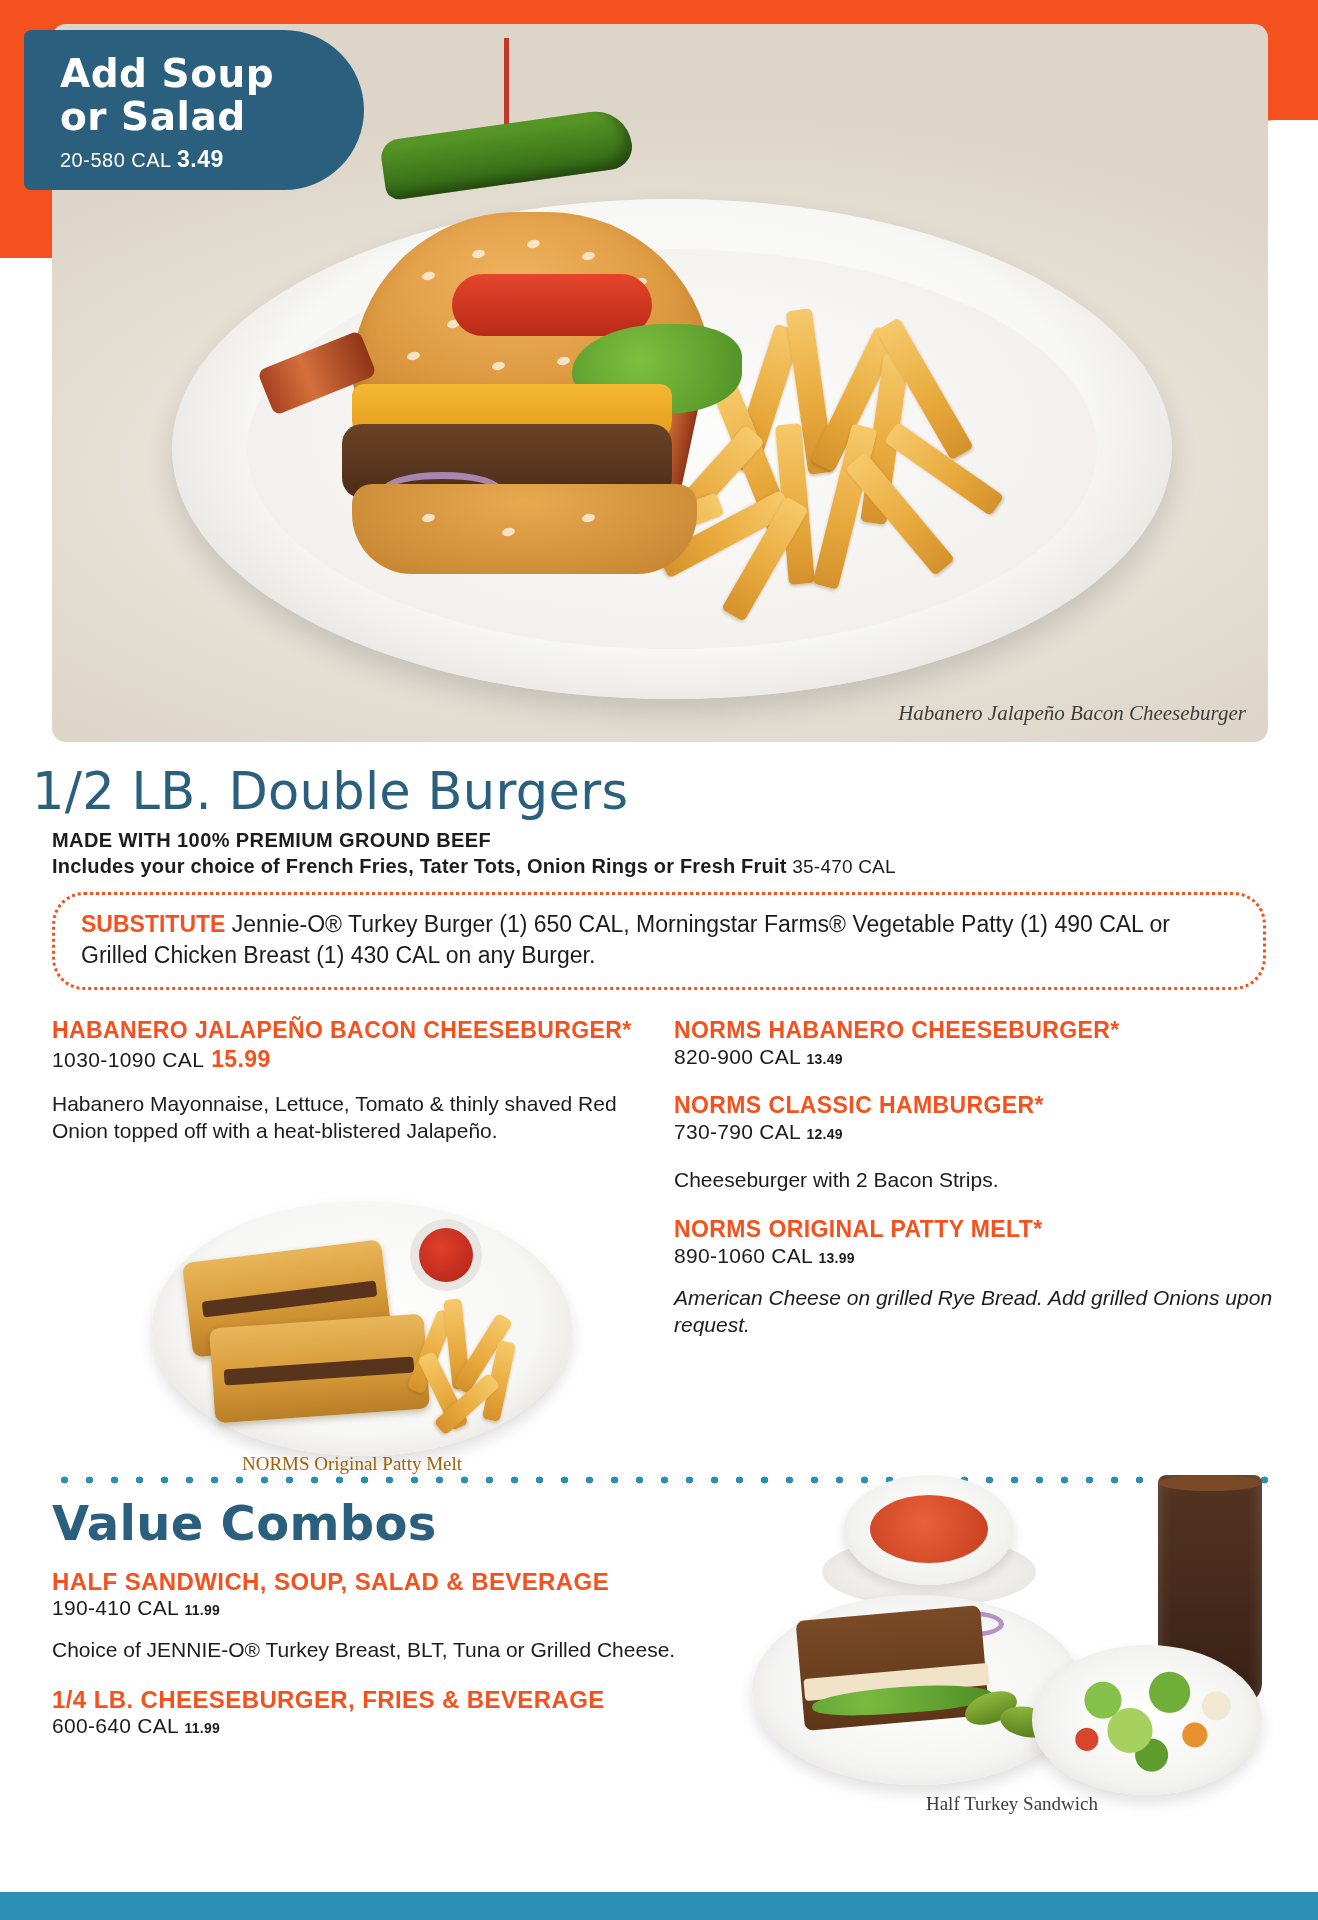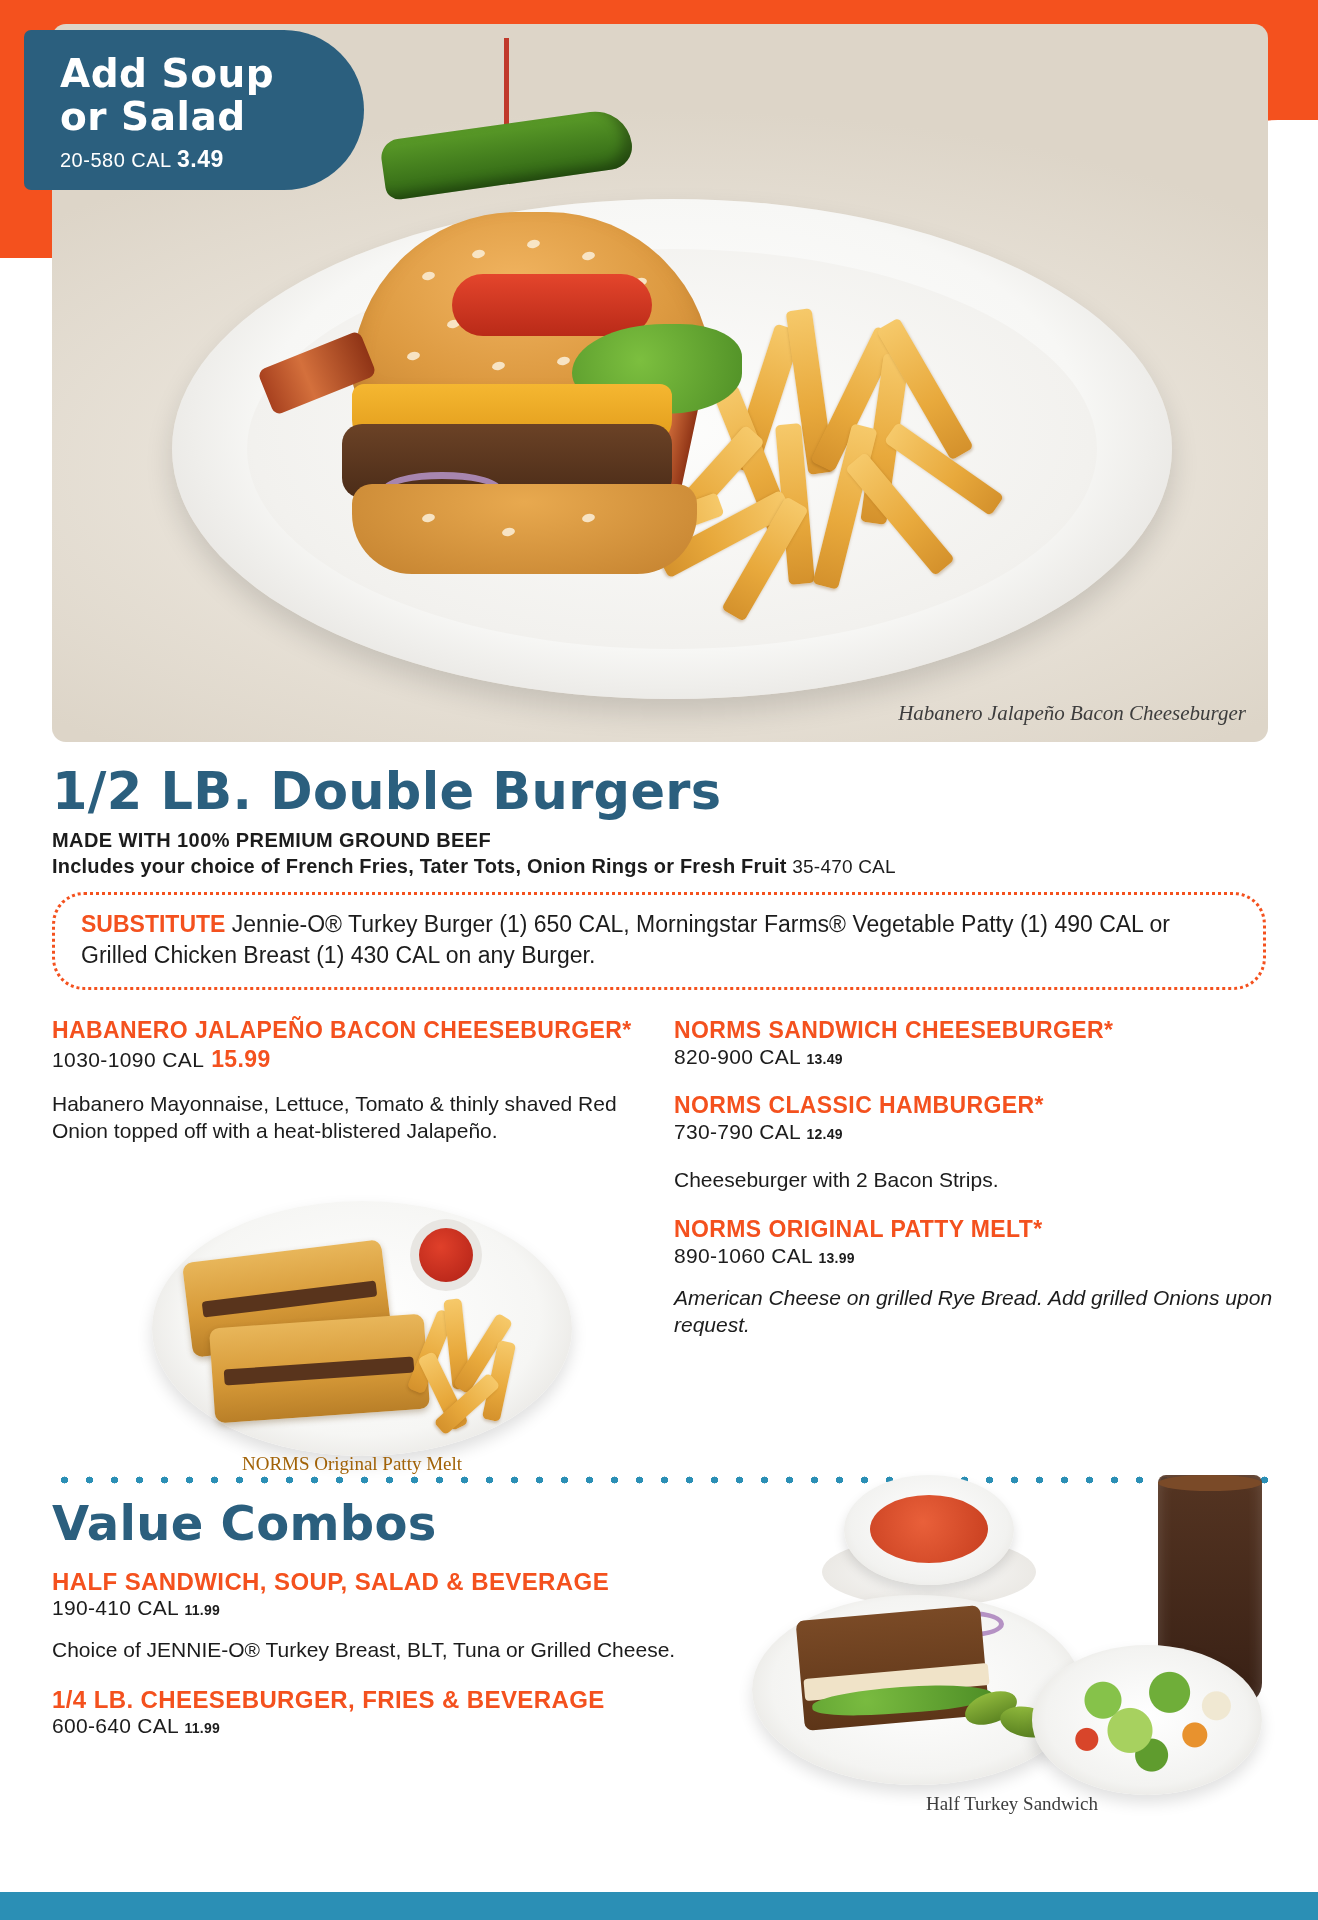--- a/index.html
+++ b/index.html
@@ -178,24 +178,24 @@
     font-size: 20px;
     letter-spacing: .5px;
   }
   .soup-badge .cal b { font-size: 23px; }
 
   
   .content { position: absolute; left: 0; top: 740px; width: 1318px; }
   .sec-title {
     color: #2b5f7e;
     font-family: "DejaVu Sans", sans-serif;
-    font-weight: bold;
+    font-weight: normal;
     font-size: 51px;
     letter-spacing: .3px;
-    margin: 22px 0 0 52px;
+    margin: 22px 0 0 32px;
   }
   .sub1 {
     margin: 8px 0 0 52px;
     font-size: 20px;
     font-weight: bold;
     color: #1c1c1c;
     letter-spacing: .4px;
   }
   .sub2 {
     margin: 3px 0 0 52px;
@@ -546,21 +546,21 @@
           <div class="fry" style="left:398px;top:150px;width:18px;height:80px;transform:rotate(12deg);"></div>
           <div class="fry" style="left:366px;top:176px;width:18px;height:74px;transform:rotate(48deg);"></div>
           <div class="ketchup"></div>
           <div class="melt-caption">NORMS Original Patty Melt</div>
         </div>
       </div>
 
       <div class="col-right">
 
         <div class="item">
-          <div class="name">NORMS SANDWICH CHEESEBURGER*</div>
+          <div class="name">NORMS HABANERO CHEESEBURGER*</div>
           <div class="cal">
             <span>820-900 CAL</span>
             <b>13.49</b>
           </div>
         </div>
 
         <div class="item">
           <div class="name">NORMS CLASSIC HAMBURGER*</div>
           <div class="cal">
             <span>730-790 CAL</span>

